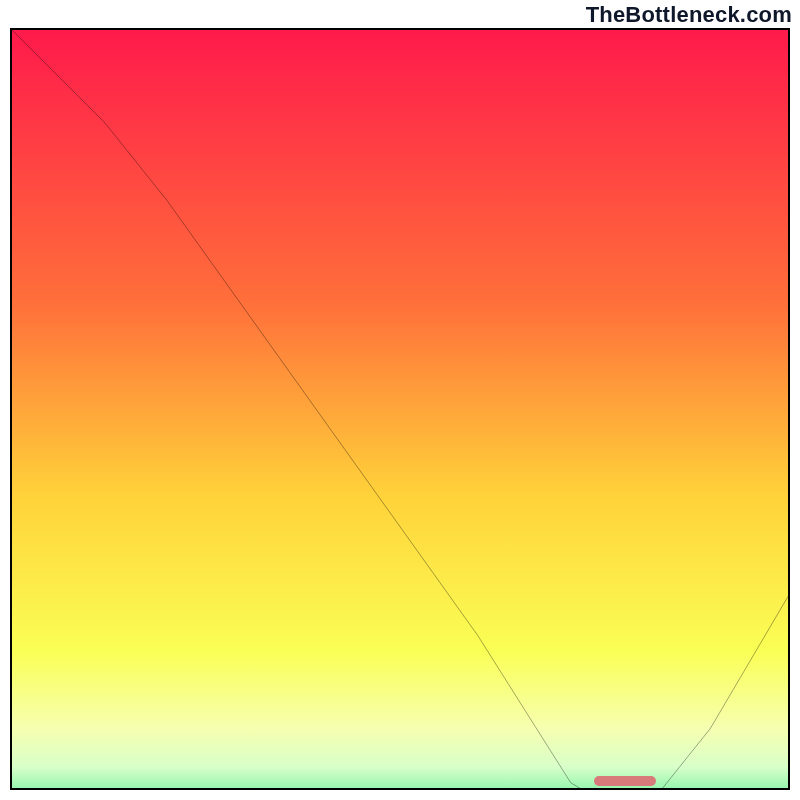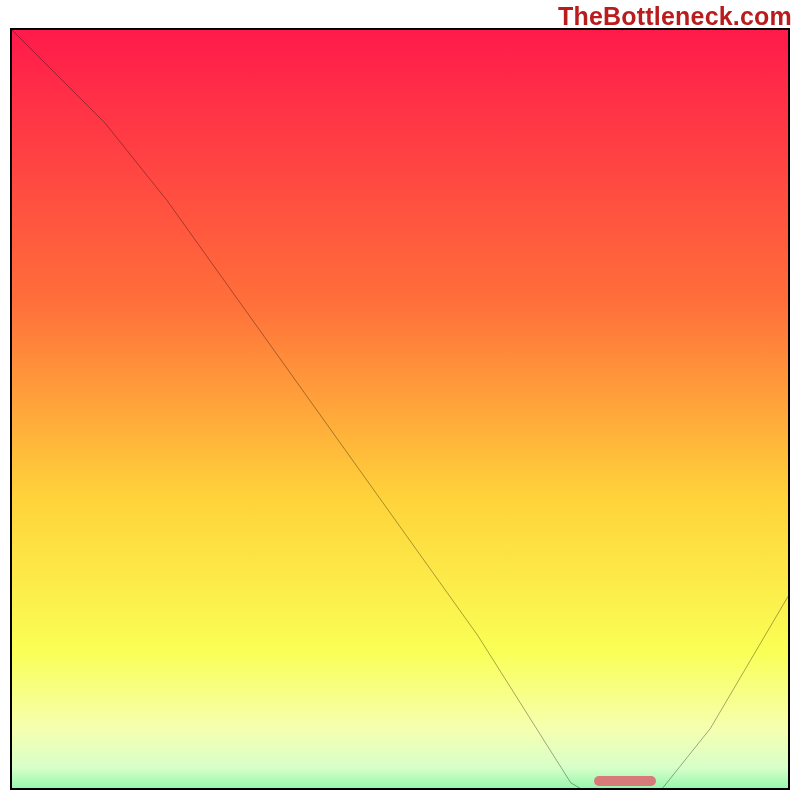--- a/index.html
+++ b/index.html
@@ -12,23 +12,23 @@
   }
   .container {
     position: relative;
     width: 800px;
     height: 800px;
   }
   .watermark {
     position: absolute;
     top: 2px;
     right: 8px;
-    font-size: 25px;
+    font-size: 22px;
     font-weight: 600;
-    color: #b91c1c;
+    color: #0f172a;
     letter-spacing: 0.2px;
   }
   .plot {
     position: absolute;
     left: 10px;
     top: 28px;
     width: 780px;
     height: 762px;
     border: 2px solid #000;
     box-sizing: border-box;

